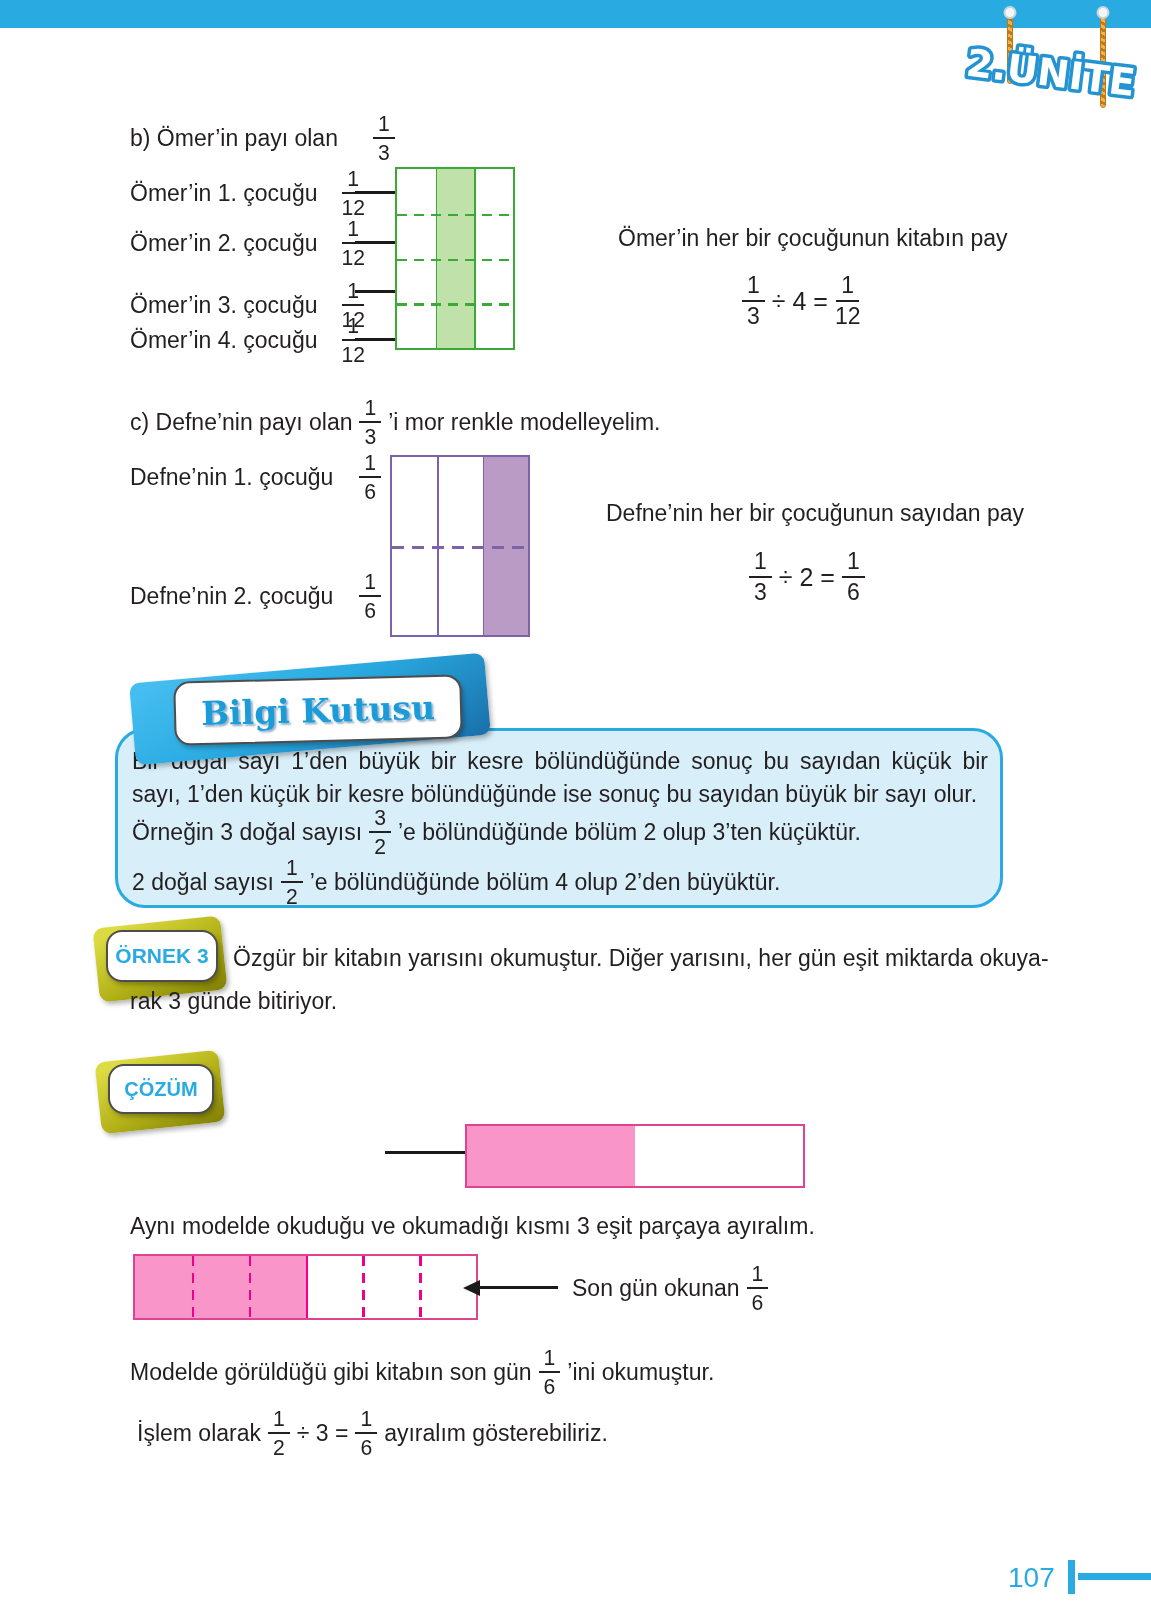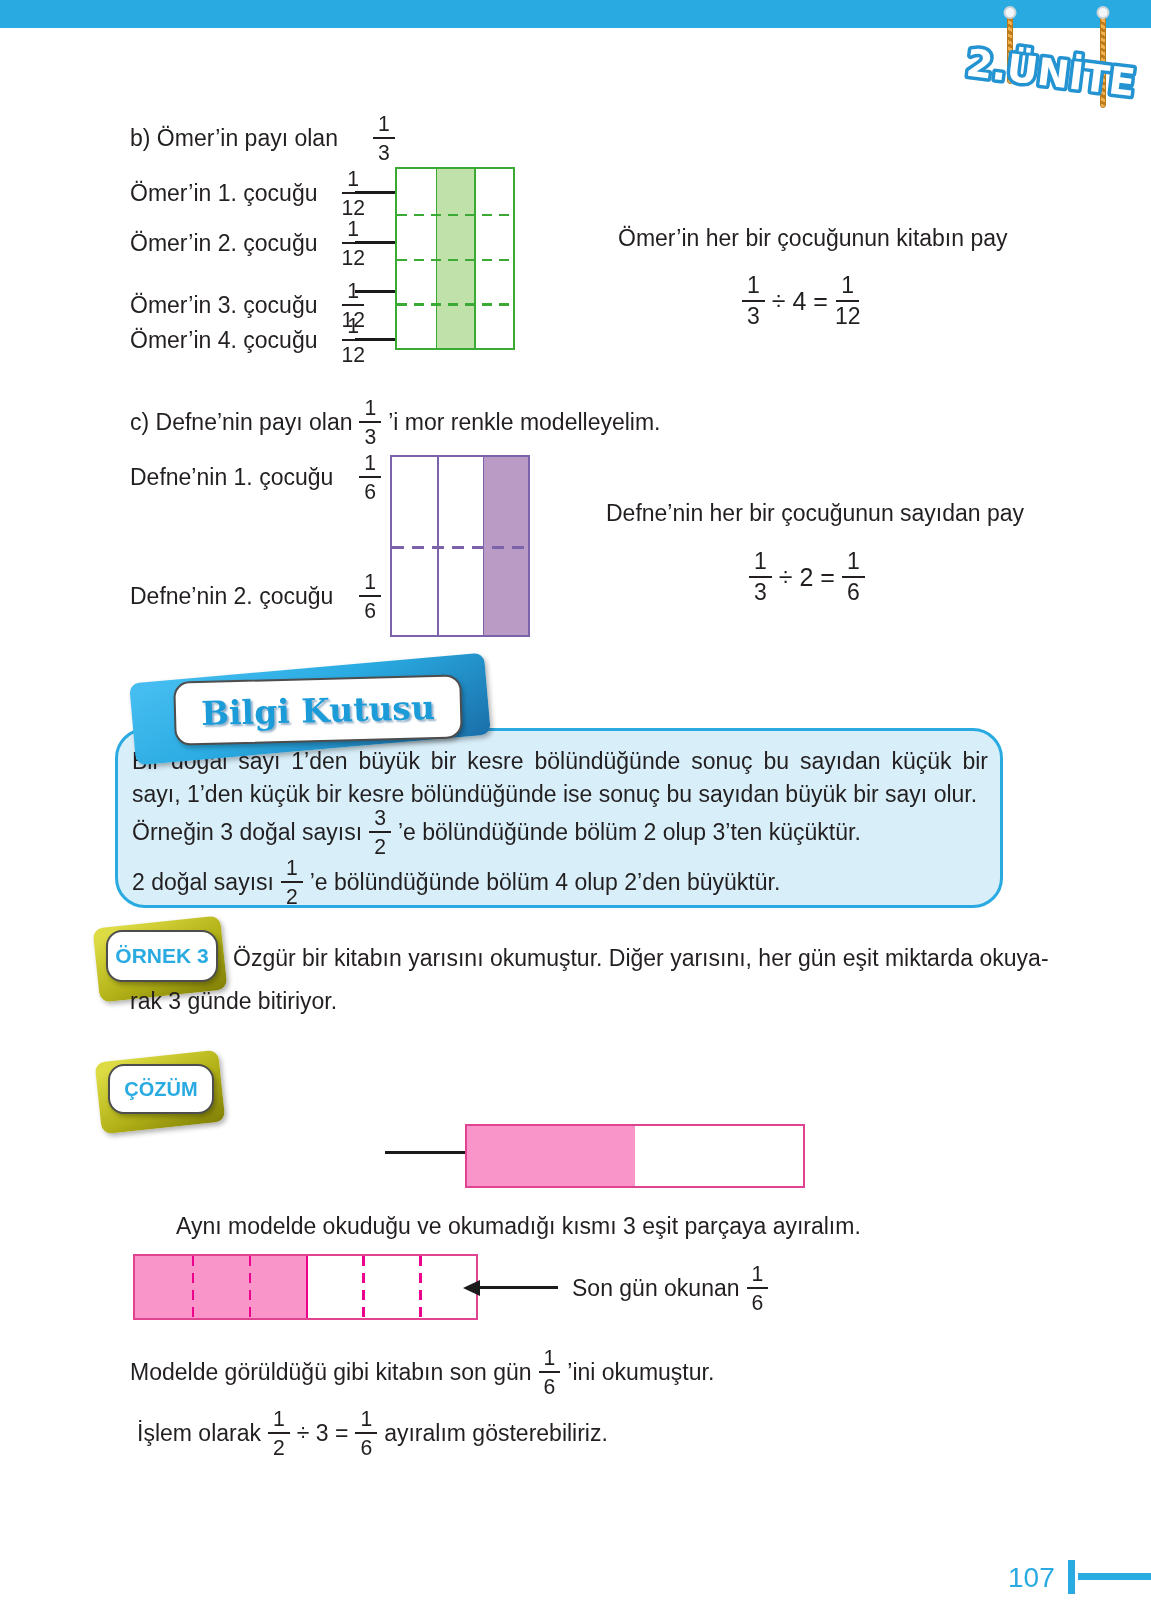--- a/index.html
+++ b/index.html
@@ -210,21 +210,21 @@
   <div class="ribbon olive" style="left:98px;top:1056px;width:124px;height:72px;transform:rotate(-6deg);"></div>
   <div class="badge-plate" style="left:108px;top:1064px;width:106px;height:50px;font-size:20px;">
     <span>ÇÖZÜM</span>
   </div>
 
   <div class="arrow right" style="left:385px;top:1151px;width:105px;"></div>
   <div class="abs" style="left:465px;top:1124px;width:340px;height:64px;border:2px solid #e0438f;background:#fff;">
     <div style="position:absolute;left:0;top:0;bottom:0;width:50%;background:#f995c9;"></div>
   </div>
 
-  <div class="para" style="left:130px;top:1210px;white-space:nowrap;margin-left:46px;">Aynı modelde okuduğu ve okumadığı kısmı 3 eşit parçaya ayıralım.</div>
+  <div class="para" style="left:130px;top:1210px;white-space:nowrap;">Aynı modelde okuduğu ve okumadığı kısmı 3 eşit parçaya ayıralım.</div>
 
   <div class="abs" style="left:133px;top:1254px;width:345px;height:66px;border:2px solid #e0438f;background:#fff;">
     <div style="position:absolute;left:0;top:0;bottom:0;width:50%;background:#f995c9;"></div>
     <div class="vdash" style="left:16.66%;background:repeating-linear-gradient(180deg,#ec008c 0 10px,transparent 10px 17px);"></div>
     <div class="vdash" style="left:33.33%;background:repeating-linear-gradient(180deg,#ec008c 0 10px,transparent 10px 17px);"></div>
     <div class="vline" style="left:50%;width:2px;background:#ec008c;"></div>
     <div class="vdash" style="left:66.66%;background:repeating-linear-gradient(180deg,#ec008c 0 10px,transparent 10px 17px);"></div>
     <div class="vdash" style="left:83.33%;background:repeating-linear-gradient(180deg,#ec008c 0 10px,transparent 10px 17px);"></div>
   </div>
   <div class="arrow left" style="left:478px;top:1286px;width:80px;"></div>

